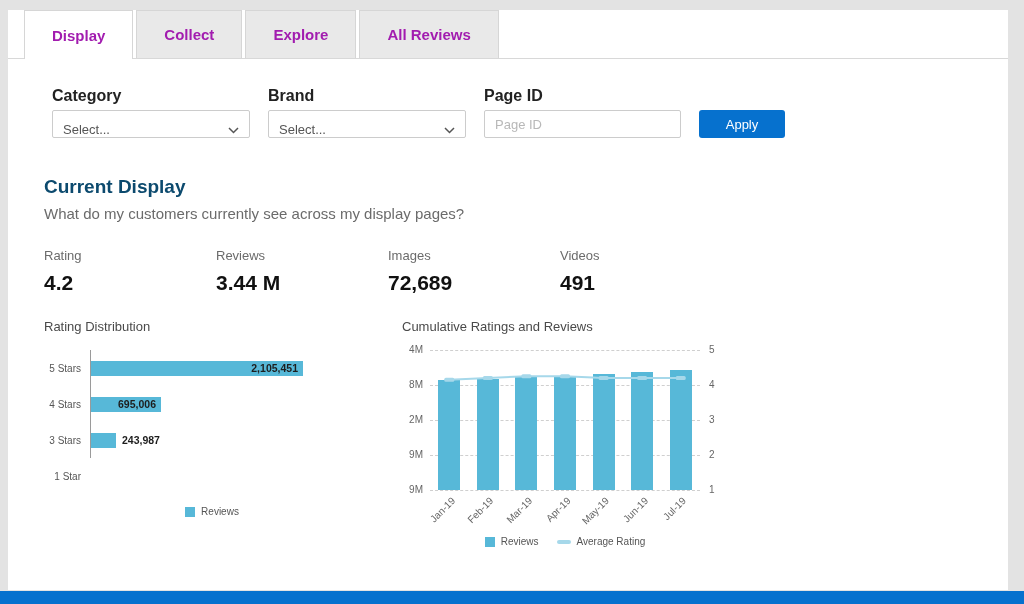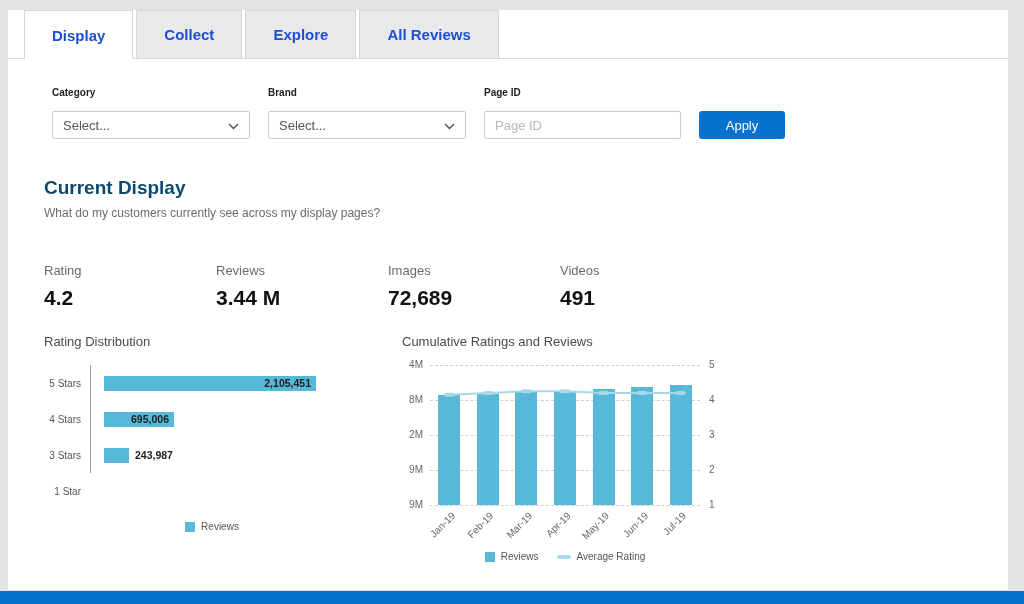--- a/index.html
+++ b/index.html
@@ -17,60 +17,60 @@
   }
   .card{
     position:absolute;left:8px;top:10px;width:1000px;height:580px;
     background:#ffffff;
   }
   
   .tabbar{display:flex;padding-left:16px;border-bottom:1px solid #d8d8d8;}
   .tab{
     height:48px;display:flex;align-items:center;padding:0 27px;
     background:#e9e9e9;border:1px solid #d6d6d6;border-bottom:none;
-    margin-right:3px;font-weight:bold;font-size:15px;color:#1d4ed8;cursor:pointer;
+    margin-right:3px;font-weight:bold;font-size:15px;color:#a21caf;cursor:pointer;
   }
   .tab.active{
     background:#ffffff;height:49px;margin-bottom:-1px;position:relative;z-index:2;
   }
   
   .filters{display:flex;align-items:flex-end;padding:28px 0 0 44px;}
   .fgroup{margin-right:18px;}
-  .flabel{display:block;font-size:10px;font-weight:bold;color:#222;margin-bottom:13px;}
+  .flabel{display:block;font-size:16px;font-weight:bold;color:#222;margin-bottom:5px;}
   .select{
     width:198px;height:28px;border:1px solid #cccccc;border-radius:2px;background:#fff;
-    display:flex;align-items:center;justify-content:space-between;
+    display:flex;align-items:flex-end;justify-content:space-between;
     padding:0 10px;font-size:13px;color:#555;cursor:pointer;
   }
   .tinput{
     width:197px;height:28px;border:1px solid #cccccc;border-radius:2px;
     padding:0 10px;font-size:13px;color:#333;font-family:inherit;
   }
   .tinput::placeholder{color:#b8b8b8;}
   .apply{
     width:86px;height:28px;background:var(--accent);color:#fff;border:none;
     border-radius:3px;font-size:13px;font-family:inherit;cursor:pointer;
   }
   
   .section{padding:38px 0 0 36px;}
   .section h1{margin:0;font-size:19px;color:#0c4a6e;}
-  .section p{margin:7px 0 17px;font-size:12px;color:#6b6b6b;}
+  .section p{margin:7px 0 0;font-size:15px;color:#6b6b6b;}
   
   .stats{display:flex;padding:26px 0 0 36px;}
   .stat{width:172px;}
   .slabel{font-size:13px;color:#6b6b6b;}
   .svalue{font-size:21px;font-weight:bold;color:#111;margin-top:8px;}
   
   .charts{display:flex;padding:24px 0 0 36px;}
   .chart-title{font-size:13px;color:#4a4a4a;}
   .chart-left{width:336px;}
   .hbars{margin-top:16px;}
   .hrow{display:flex;align-items:center;height:36px;}
   .hcat{width:46px;text-align:right;padding-right:9px;font-size:10px;color:#555;}
-  .hbararea{position:relative;flex:1;height:36px;border-left:1px solid #9a9a9a;display:flex;align-items:center;padding-left:13px;}
+  .hbararea{position:relative;flex:1;height:36px;border-left:1px solid #9a9a9a;display:flex;align-items:center;}
   .hbar{height:15px;background:var(--bar);display:flex;align-items:center;justify-content:flex-end;}
   .hval-in{font-size:10.5px;font-weight:bold;color:#1d1d1d;padding-right:5px;white-space:nowrap;}
   .hval-out{font-size:10.5px;font-weight:bold;color:#1d1d1d;margin-left:6px;white-space:nowrap;}
   .hlegend{display:flex;justify-content:center;align-items:center;gap:6px;margin-top:12px;font-size:10px;color:#555;cursor:pointer;}
   .swatch{width:10px;height:10px;background:var(--bar);display:inline-block;}
   .chart-right{margin-left:22px;}
   .combo-wrap{display:flex;margin-top:16px;}
   .yaxis{position:relative;width:28px;height:140px;font-size:10px;color:#666;}
   .yaxis.left span{position:absolute;right:7px;}
   .yaxis.right{width:24px;}

